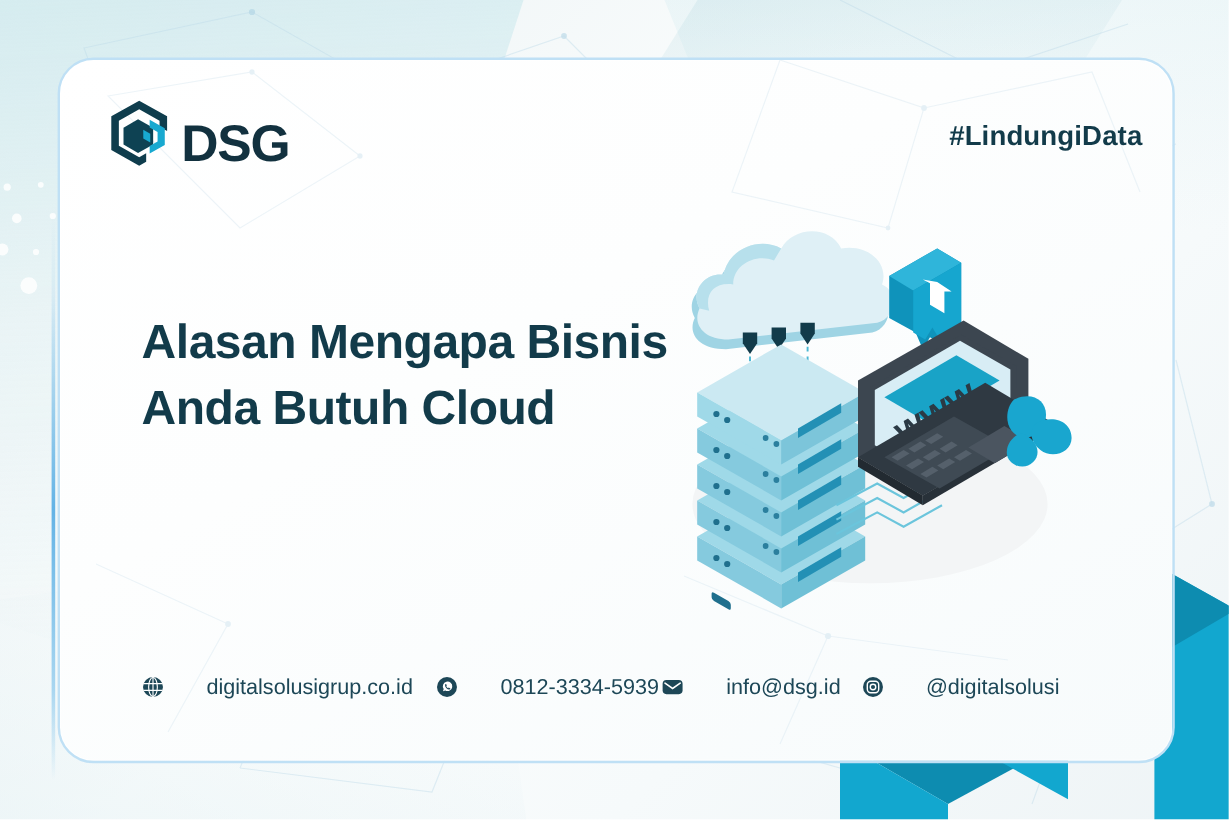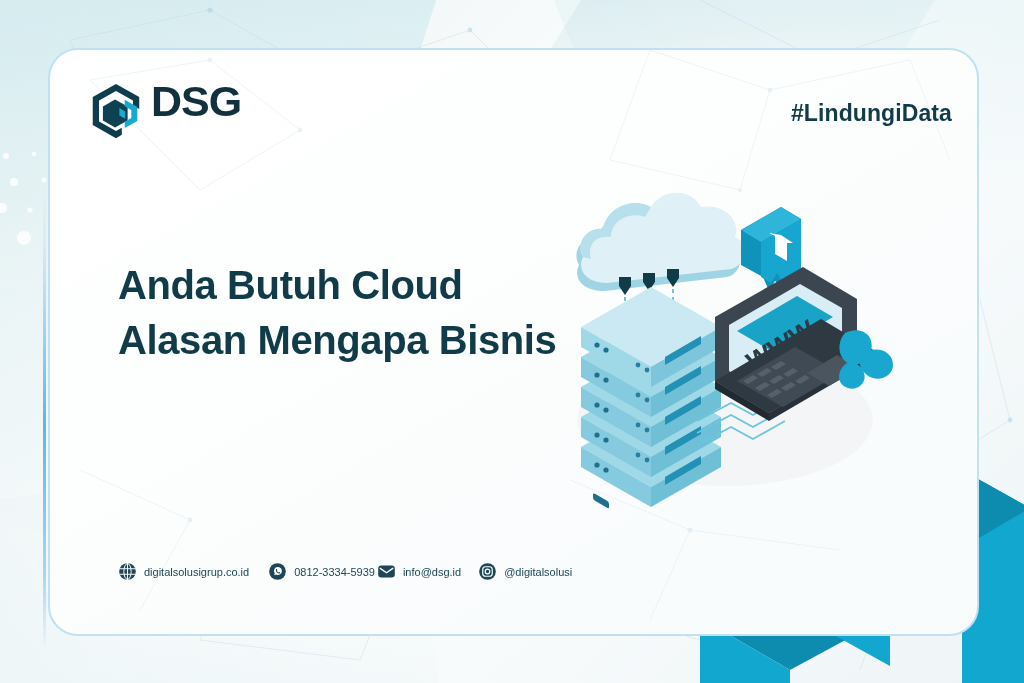--- a/index.html
+++ b/index.html
@@ -37,39 +37,39 @@
 
   
   .card{position:absolute;left:48px;top:48px;width:927px;height:584px;
     background:linear-gradient(150deg,#ffffff 0%,#fdfefe 40%,#f7fbfc 100%);
     border:2px solid #bfe0f5;border-radius:30px;
     box-shadow:0 0 0 1px rgba(255,255,255,.6) inset;
   }
   .card-net{position:absolute;inset:0;border-radius:28px;overflow:hidden;opacity:.5;}
 
   
-  .logo{position:absolute;left:85px;top:80px;display:flex;align-items:flex-start;gap:4px;}
+  .logo{position:absolute;left:85px;top:80px;display:flex;align-items:flex-end;gap:4px;}
   .logo-mark{width:62px;height:62px;display:block;}
   .logo-word{font-size:43px;font-weight:bold;color:#12313f;letter-spacing:-1px;line-height:1;}
 
   
   .hashtag{position:absolute;right:72px;top:100px;font-size:23px;font-weight:bold;
     color:#123b4a;letter-spacing:.1px;}
 
   
   .headline{position:absolute;left:118px;top:258px;width:470px;
     font-size:40px;font-weight:bold;line-height:1.38;color:#123b4a;letter-spacing:-.4px;}
   .headline div{white-space:nowrap;}
 
   
   .illus{position:absolute;left:545px;top:185px;width:370px;height:330px;}
 
   
   .contact{position:absolute;left:118px;top:562px;display:flex;align-items:center;}
-  .c-item{display:flex;align-items:center;color:#1d4757;font-size:11px;white-space:nowrap;}
+  .c-item{display:flex;align-items:center;color:#1d4757;font-size:18px;white-space:nowrap;gap:28px;}
   .c-item .ico{display:inline-flex;align-items:center;justify-content:center;
     width:19px;height:19px;margin-right:7px;flex:none;}
   .gap-lg{width:19px;}
   .gap-sm{width:2px;}
   .gap-md{width:17px;}
 </style>
 </head>
 <body>
 
 <div class="stage">
@@ -177,22 +177,22 @@
       <path d="M35.5 29 L41.5 32.4 L41.5 40 L35.5 36.6 Z" fill="#18a9d0"></path>
 
       <path d="M32 52.7 L38 56.2 L32 59.7 L20 52.8 L20 46 L26 49.4 L26 52.3 Z" fill="#18a9d0" opacity="0"></path>
     </svg>
     <div class="logo-word">DSG</div>
   </div>
 
   <div class="hashtag">#LindungiData</div>
 
   <div class="headline">
+    <div>Alasan Mengapa Bisnis</div>
     <div>Anda Butuh Cloud</div>
-    <div>Alasan Mengapa Bisnis</div>
   </div>
 
   <svg class="illus" viewBox="0 0 370 330">
 
     <ellipse cx="180" cy="235" rx="148" ry="66" fill="#f3f5f6"></ellipse>
 
     <g>
       <path d="M60 106 C36 106 28 92 34 80 C26 66 38 50 54 52 C58 30 84 20 102 30 C112 12 142 10 152 30 C176 26 192 44 186 60 C200 66 198 88 182 92 Z" fill="#9fd4e4"></path>
       <path d="M62 98 C40 98 32 84 38 72 C30 58 42 42 58 44 C62 22 88 12 106 22 C116 4 146 2 156 22 C180 18 196 36 190 52 C204 58 202 80 186 84 Z" fill="#dff0f6"></path>
       <path d="M38 72 C30 58 42 42 58 44 C62 22 88 12 106 22 L100 32 C84 26 66 36 66 52 C50 50 42 60 46 74 Z" fill="#b7e0ec"></path>

